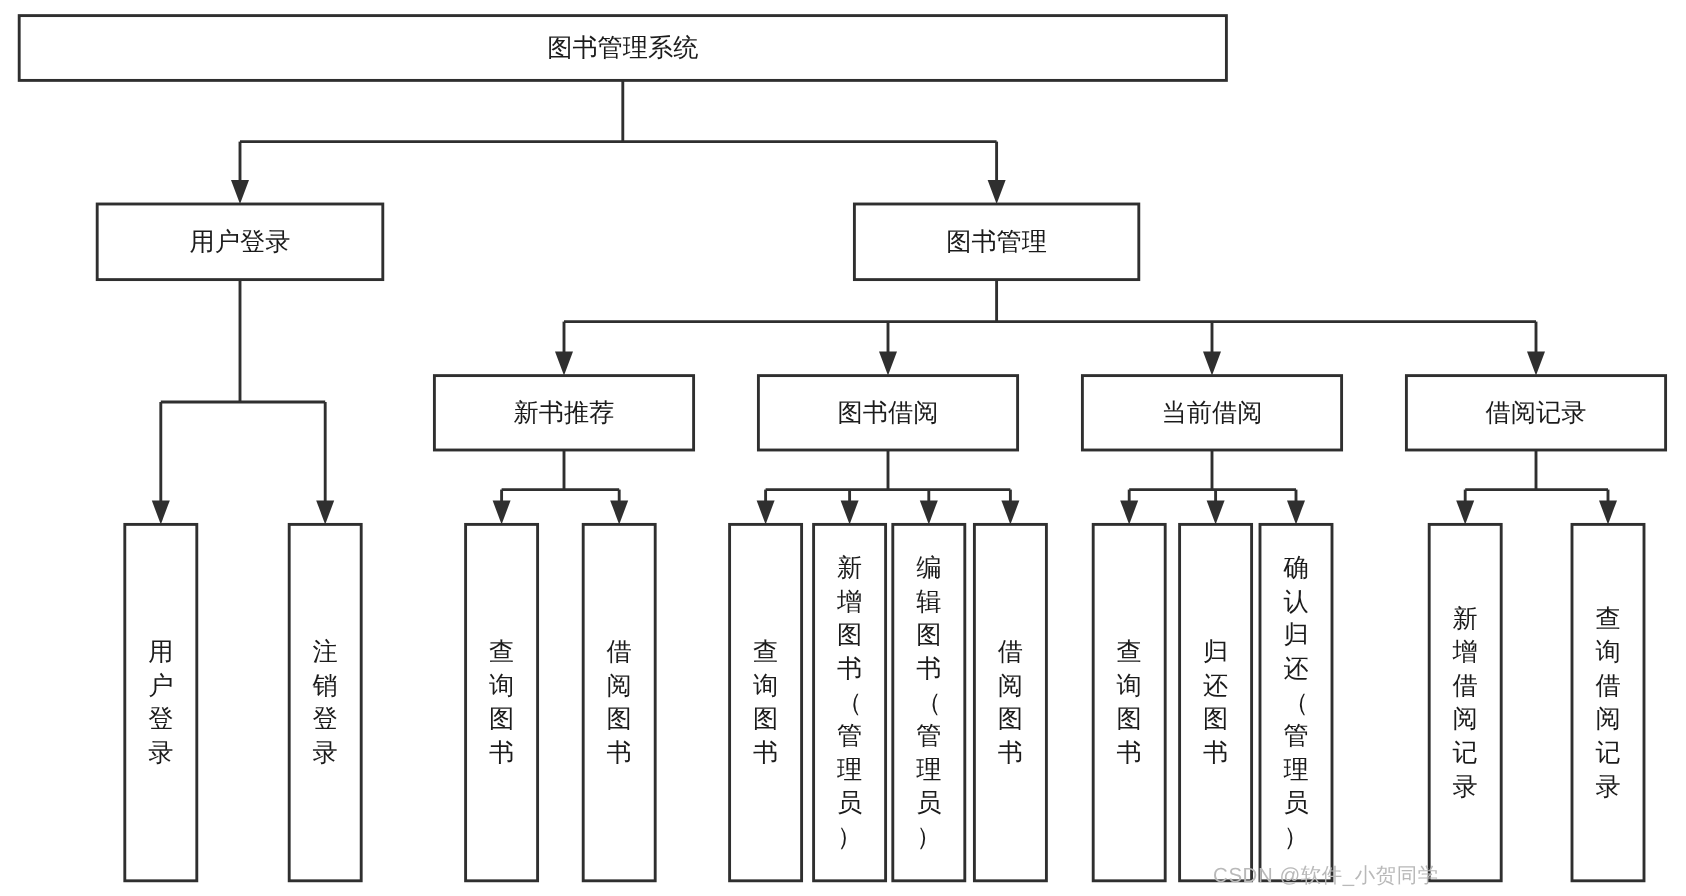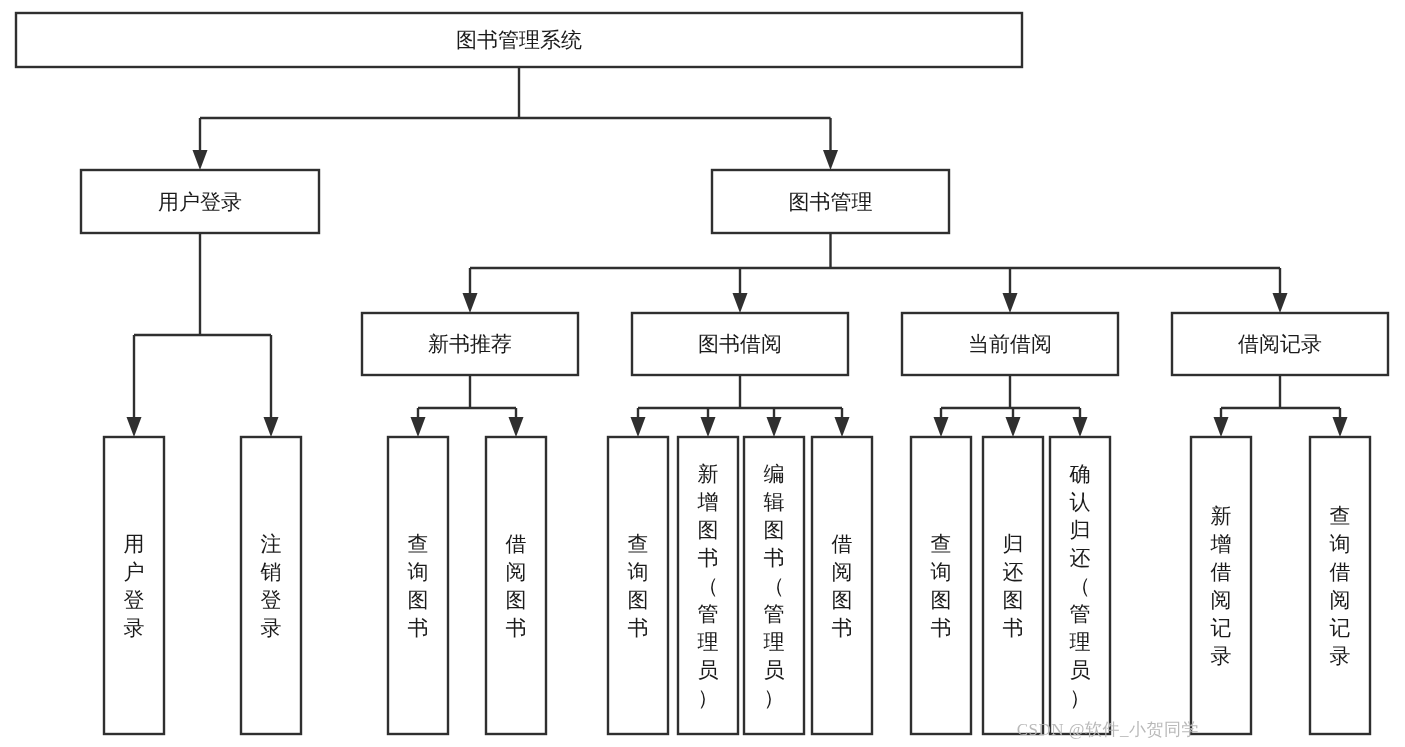--- a/index.html
+++ b/index.html
@@ -53,21 +53,21 @@
   .node-label-v {
     font-family: "DejaVu Sans", "Liberation Sans", sans-serif;
     font-size: 21px;
     fill: #1b1b1b;
     text-anchor: middle;
   }
   .watermark-text {
     position: absolute;
     right: 8px;
     bottom: 6px;
-    font-family: Liberation Serif, serif;
+    font-family: Liberation Sans, sans-serif;
     font-size: 17px;
     color: #b9b9b9;
     letter-spacing: 0.5px;
     white-space: nowrap;
     user-select: none;
   }
 </style>
 </head>
 <body>
 

